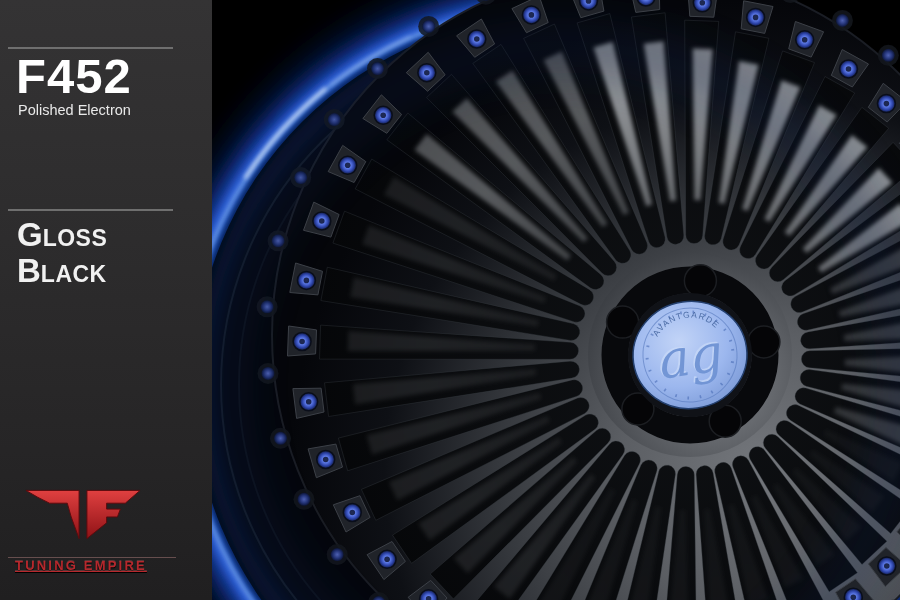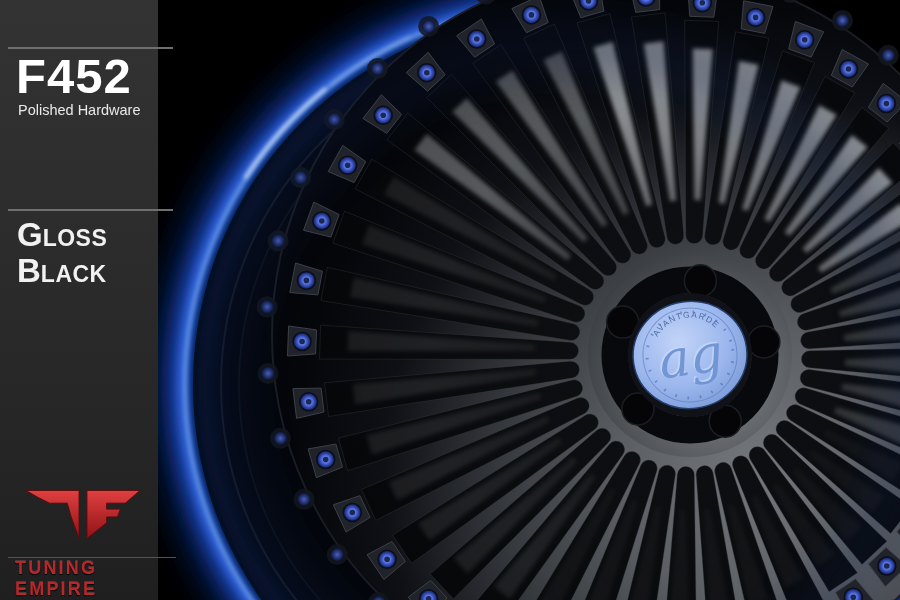--- a/index.html
+++ b/index.html
@@ -1,39 +1,39 @@
 <!DOCTYPE html>
 <html style="--electron-blue-core: #3f7dff; --electron-blue-glow: #1d52d8; --electron-blue-halo: #0c2a7a; --lip-highlight: #e8f2ff; --hardware-bolt-blue: #5d7ae8; --cap-blue: #9cb7ee; --brand-red: #b7282d; --logo-red-light: #e04040; --logo-red-dark: #8f1216; --panel-bg: #2e2d2e; --text-white: #f2f2f2;"><head>
 <meta charset="utf-8">
 <style>
   html,body{margin:0;padding:0;background:#000;}
   .stage{position:relative;width:900px;height:600px;overflow:hidden;background:#000;
          font-family:"Liberation Sans",sans-serif;}
   #wheel-svg{position:absolute;left:0;top:0;}
   
-  .panel{position:absolute;left:0;top:0;width:158px;height:600px;z-index:5;
+  .panel{position:absolute;left:0;top:0;width:212px;height:600px;z-index:5;
          background:linear-gradient(180deg,#343334 0%,#2d2c2d 40%,#262526 75%,#201f20 100%);}
   .rule{position:absolute;left:8px;width:165px;height:2px;background:#6f6f6f;}
   .rule1{top:47px}
   .rule2{top:209px}
   .model{position:absolute;top:52px;left:16px;font-size:49px;line-height:1;font-weight:700;
          color:#ffffff;letter-spacing:1px;}
   .finish{position:absolute;top:101px;left:18px;font-size:14.5px;line-height:19.5px;
           color:#e9e9e9;font-weight:400;}
   .cname{position:absolute;left:17px;color:#f1f1f1;line-height:1;}
   .cname .init{font-size:33px;font-weight:600;}
   .cname .rest{font-size:23px;font-weight:600;letter-spacing:.5px;margin-top:40px;}
   .gloss{top:218px}
   .black{top:254px}
   .logo-box{position:absolute;top:486px;left:24px;width:118px;height:58px;}
   .brand-rule{position:absolute;top:557px;left:8px;width:168px;height:1px;
               background:#6e5353;opacity:.9;}
-  .brand{position:absolute;top:558px;left:15px;font-size:18px;font-weight:700;
+  .brand{position:absolute;top:558px;left:15px;font-size:13px;font-weight:700;
          letter-spacing:2.2px;color:var(--brand-red,#b7282d);
-         text-shadow:0 1px 1px #000, 0 -1px 0 rgba(255,120,120,.25);}
+         text-shadow:0 1px 1px #000, 0 -1px 0 rgba(255,120,120,.25);text-decoration:underline;}
 </style>
 </head>
 <body>
 
 <div class="stage">
 
   <svg id="wheel-svg" width="900" height="600" viewBox="0 0 900 600">
     <defs>
       <filter id="b2" x="-40%" y="-40%" width="180%" height="180%">
           <feGaussianBlur stdDeviation="2"></feGaussianBlur>
@@ -621,21 +621,21 @@
       <text x="0.5" y="19.5" text-anchor="middle" font-family="DejaVu Serif, serif" font-style="italic" font-size="52" fill="#6f93d4" opacity=".95">ag</text>
     </g>
   </svg>
 
   <div class="panel">
     <div class="rule rule1"></div>
 
     <div class="model">F452</div>
 
     <div class="finish">
-      <div>Polished Hardware</div>
+      <div>Polished Electron</div>
     </div>
 
     <div class="rule rule2"></div>
 
     <div class="cname gloss"><span class="init">G</span><span class="rest" style="text-transform:uppercase">loss</span></div>
     <div class="cname black"><span class="init">B</span><span class="rest" style="text-transform:uppercase">lack</span></div>
 
     <svg class="logo-box" viewBox="0 0 120 56">
       <defs>
         <linearGradient id="redGrad" x1="0" y1="0" x2="0" y2="1">

